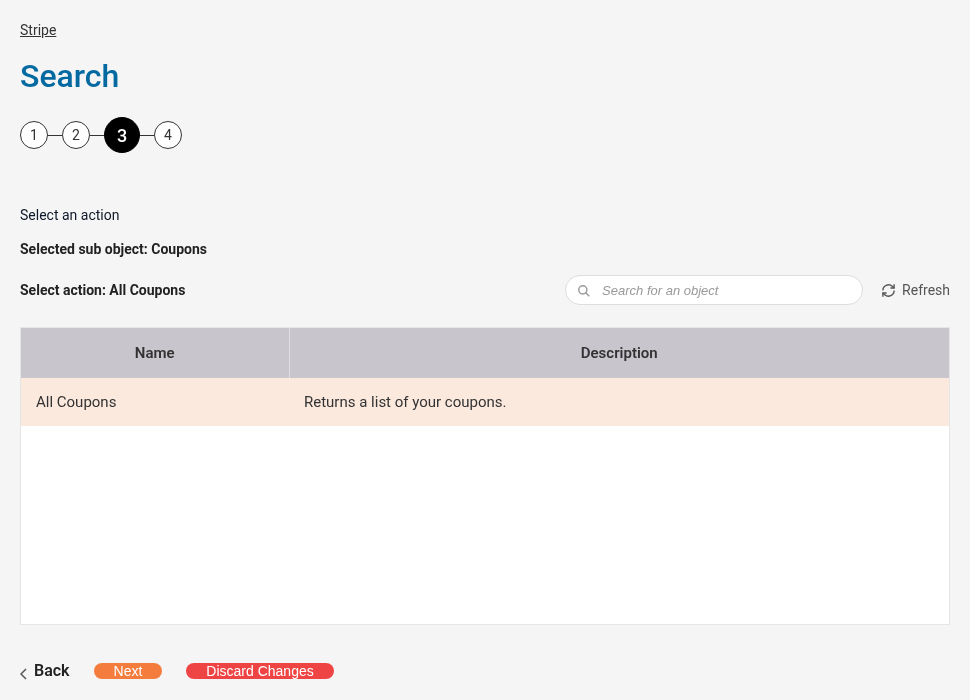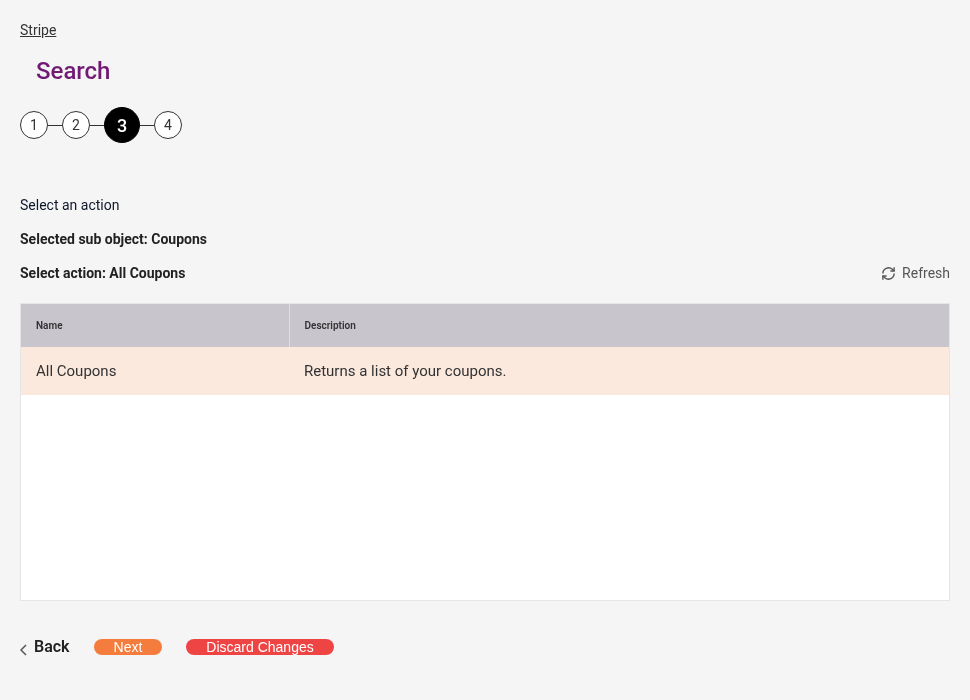--- a/index.html
+++ b/index.html
@@ -19,25 +19,24 @@
       padding: 20px;
     }
     .breadcrumb {
       font-size: 14px;
       color: #333;
       text-decoration: underline;
       cursor: pointer;
       display: inline-block;
     }
     .page-title {
-      font-size: 24px;
+      font-size: 32px;
       font-weight: 500;
-      color: #701a75;
+      color: #0369a1;
       margin-top: 18px;
-      margin-left: 16px;
     }
     .stepper {
       display: flex;
       align-items: center;
       margin-top: 22px;
     }
     .step {
       width: 28px;
       height: 28px;
       border-radius: 50%;
@@ -142,22 +141,22 @@
       overflow: hidden;
     }
     .table {
       width: 100%;
       border-collapse: collapse;
     }
     .table-header-row {
       background: #c9c5cd;
     }
     .table-header-cell {
-      text-align: left;
-      font-size: 10px;
+      text-align: center;
+      font-size: 15px;
       font-weight: 600;
       color: #333;
       padding: 16px 15px;
       border-right: 1px solid #e0dde3;
     }
     .table-header-cell:last-child {
       border-right: none;
     }
     .col-name {
       width: 268px;
@@ -230,20 +229,29 @@
   <div class="sub-object-line">
     <span>Selected sub object: </span><span>Coupons</span>
   </div>
 
   <div class="action-row">
     <div class="select-action-line">
       <span>Select action: </span><span>All Coupons</span>
     </div>
 
     <div class="search-refresh-group">
+      <div class="search-box">
+        <span class="search-icon">
+          <svg viewBox="0 0 24 24" fill="none" stroke="currentColor" stroke-width="2.5">
+            <circle cx="10" cy="10" r="7"></circle>
+            <line x1="21" y1="21" x2="15" y2="15"></line>
+          </svg>
+        </span>
+        <input class="search-input" type="text" placeholder="Search for an object" style="">
+      </div>
 
       <div class="refresh-group">
         <span class="refresh-icon">
           <svg viewBox="0 0 24 24" fill="none" stroke="currentColor" stroke-width="2.2">
             <path d="M21 2v6h-6"></path>
             <path d="M3 12a9 9 0 0 1 15-6.7L21 8"></path>
             <path d="M3 22v-6h6"></path>
             <path d="M21 12a9 9 0 0 1-15 6.7L3 16"></path>
           </svg>
         </span>

